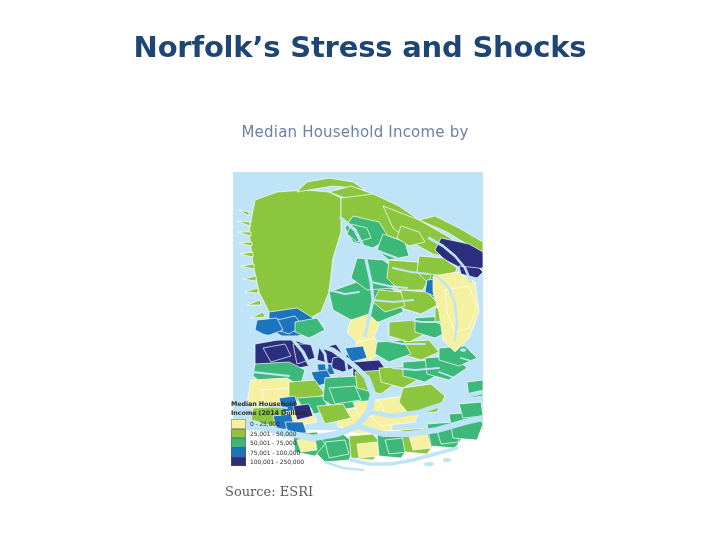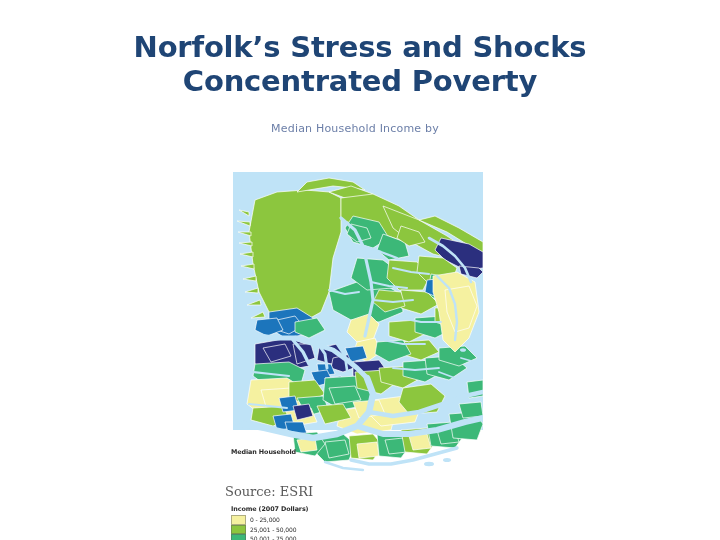--- a/index.html
+++ b/index.html
@@ -22,42 +22,42 @@
     color:#1F4575;
     letter-spacing:-0.2px;
   }
 
   
   #figure{position:absolute;left:205px;top:122px;width:300px;height:395px;}
 
   .map-subtitle{
     position:absolute;left:0;top:0;width:300px;text-align:center;
     font-family:"DejaVu Sans", sans-serif;
-    font-size:11px;color:#6C7FA8;line-height:1.35;
+    font-size:15px;color:#6C7FA8;line-height:1.35;
     letter-spacing:.2px;
   }
   .map-subtitle div{white-space:nowrap;}
 
   #map-frame{
     position:absolute;left:28px;top:50px;width:250px;height:310px;
     background:#ffffff;overflow:hidden;
   }
   #map-svg{display:block;width:250px;height:310px;}
 
   
   #legend{
     position:absolute;left:26px;top:278px;width:100px;
     z-index:5;
   }
   .legend-title{
     font-family:"DejaVu Sans", sans-serif;
     font-size:6.4px;font-weight:bold;color:#2b2b2b;line-height:1.35;
     letter-spacing:-0.1px;
   }
-  .legend-title div{white-space:nowrap;margin-top:48px;}
+  .legend-title div{white-space:nowrap;}
   .legend-rows{margin-top:2px;}
   .legend-row{display:flex;align-items:center;height:9.4px;}
   .legend-swatch{
     width:13px;height:7.6px;margin-right:4px;flex:none;
     border:0.5px solid rgba(90,90,90,.45);
   }
   .legend-label{
     font-family:"DejaVu Sans", sans-serif;
     font-size:6px;color:#2b2b2b;white-space:nowrap;letter-spacing:-0.1px;
   }
@@ -69,21 +69,20 @@
     white-space:nowrap;
   }
 </style>
 </head>
 <body>
 
 <div id="slide">
 
   <div class="title-block">
     <div class="title-line">Norfolk’s Stress and Shocks</div>
-    <div class="title-line">Concentrated Poverty</div>
   </div>
 
   <div id="figure">
 
     <div class="map-subtitle">
       <div>Median Household Income by</div>
     </div>
 
     <div id="map-frame">
       <svg id="map-svg" viewBox="0 0 250 310" xmlns="http://www.w3.org/2000/svg">
@@ -254,21 +253,21 @@
             <ellipse cx="196" cy="292" rx="5" ry="2.2"></ellipse>
             <ellipse cx="214" cy="288" rx="4" ry="2"></ellipse>
           </g>
         </g>
       </svg>
     </div>
 
     <div id="legend">
       <div class="legend-title">
         <div>Median Household</div>
-        <div>Income (2007 Dollars)</div>
+        <div>Income (2014 Dollars)</div>
       </div>
       <div class="legend-rows">
         <div class="legend-row">
           <span class="legend-swatch" style="background: rgb(245, 241, 160);"></span>
           <span class="legend-label">0 - 25,000</span>
         </div>
         <div class="legend-row">
           <span class="legend-swatch" style="background: rgb(140, 198, 62);"></span>
           <span class="legend-label">25,001 - 50,000</span>
         </div>

